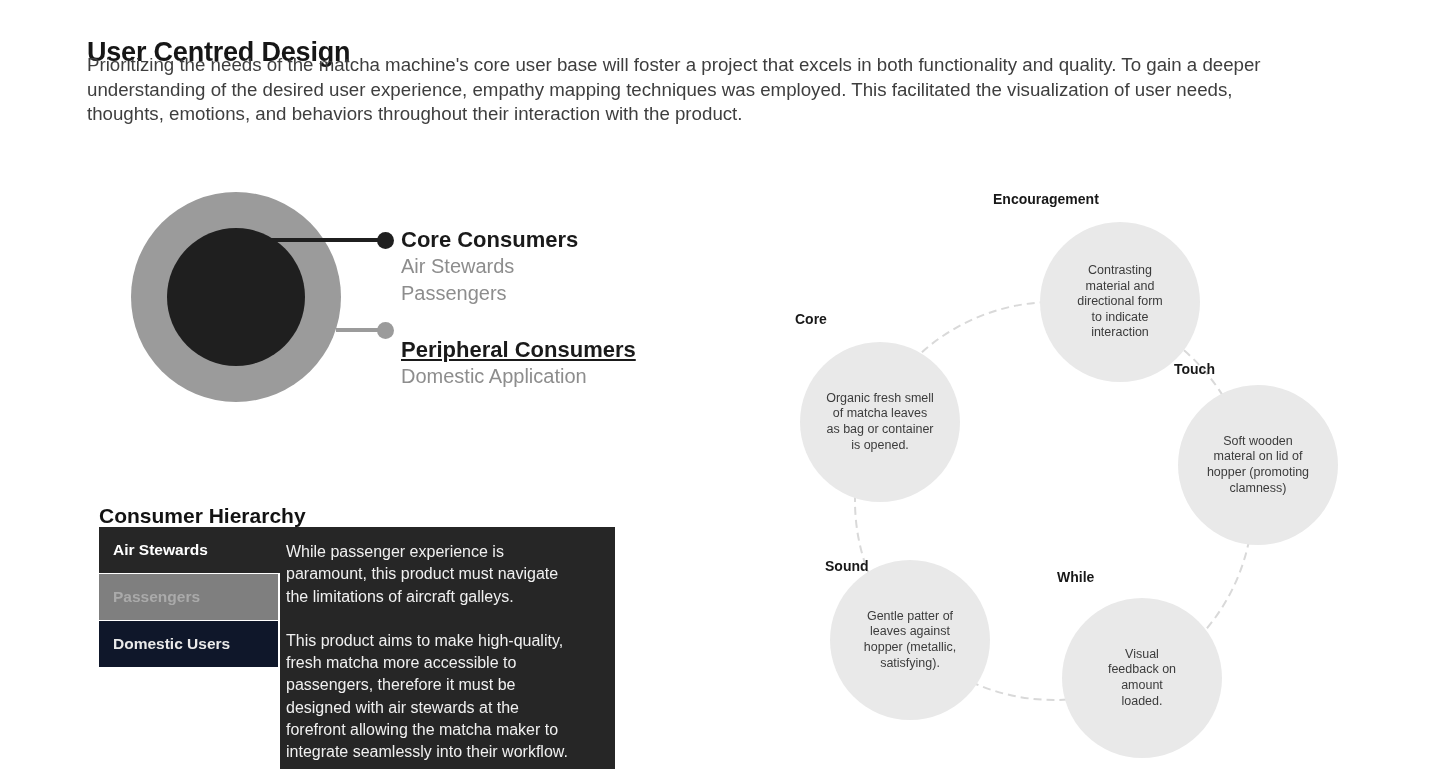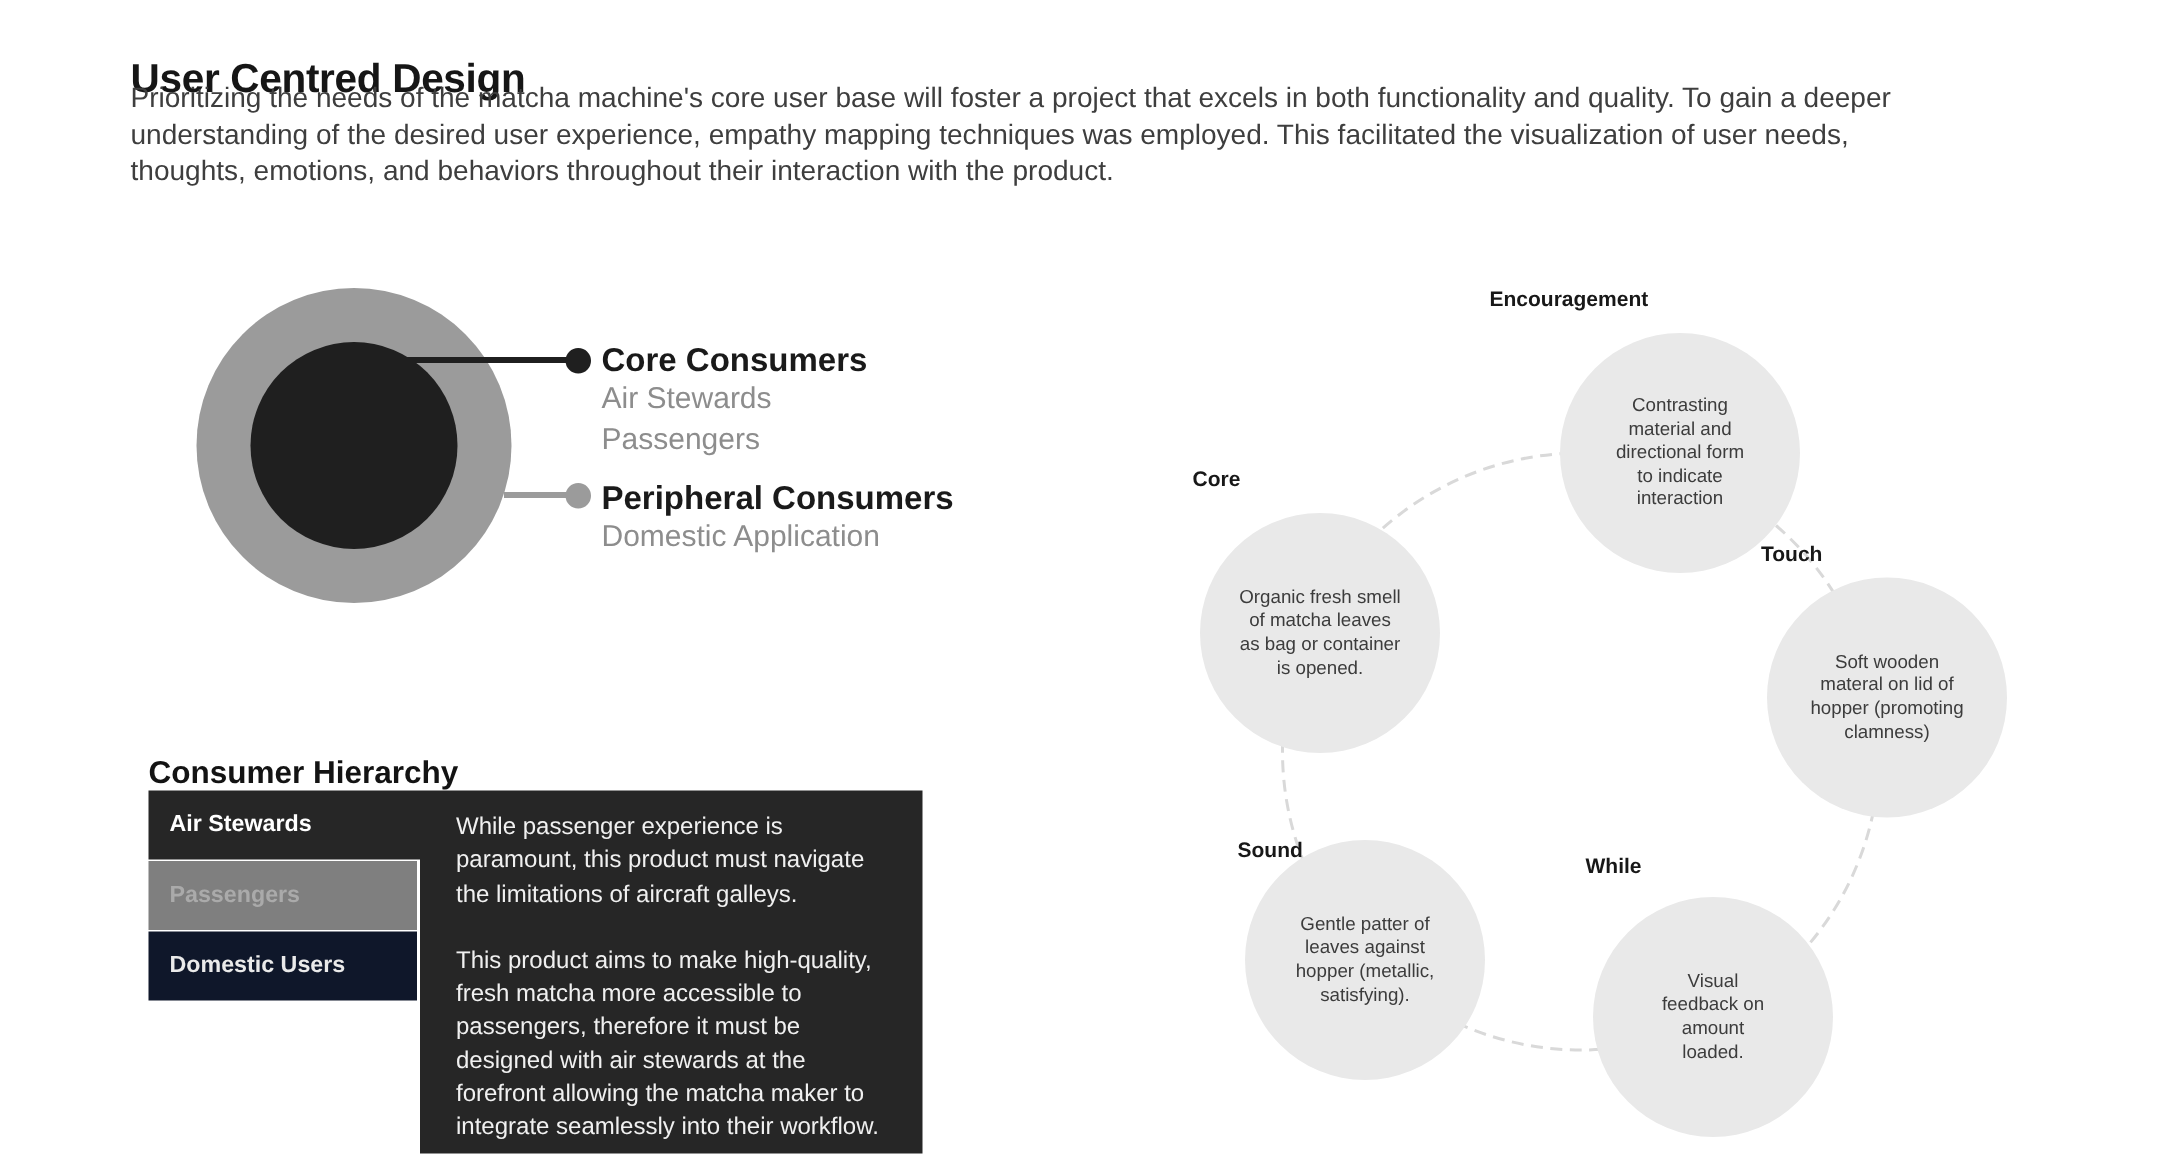--- a/index.html
+++ b/index.html
@@ -39,41 +39,41 @@
     border-radius: 50%; background: #1f1f1f;
   }
   .core-line   { left: 262px; top: 238px; width: 118px; height: 4px; background: #1f1f1f; }
   .core-dot    { left: 377px; top: 232px; width: 17px; height: 17px; border-radius: 50%; background: #1f1f1f; }
   .peri-line   { left: 336px; top: 328px; width: 44px; height: 4px; background: #9b9b9b; }
   .peri-dot    { left: 377px; top: 322px; width: 17px; height: 17px; border-radius: 50%; background: #9b9b9b; }
 
   .consumer-labels { left: 401px; top: 227px; }
   .lbl-main { font-size: 22px; line-height: 26px; font-weight: 700; color: #1a1a1a; }
   .lbl-sub  { font-size: 20px; line-height: 27px; color: #8d8d8d; }
-  .group-gap { margin-top: 12px; }
+  .group-gap { margin-top: 30px; text-decoration: underline; }
 
   
   .hier-heading {
     left: 99px; top: 504px;
     font-size: 21px; font-weight: 700; color: #131313;
   }
   .hier-bar {
     left: 99px; height: 46px;
     display: flex; align-items: center;
     padding-left: 14px;
     font-size: 15.5px; font-weight: 700;
   }
   .hier-bar-0 { top: 527px; width: 181px; background: #262626; color: #ffffff; }
   .hier-bar-1 { top: 574px; width: 179px; background: #7f7f7f; color: #aaaaaa; }
   .hier-bar-2 { top: 621px; width: 179px; background: #0f172a; color: #eaeaea; }
 
   .note-panel {
     left: 280px; top: 527px; width: 335px; height: 242px;
     background: #262626;
-    padding: 14px 8px 0 24px;
+    padding: 14px 8px 0 6px;
   }
   .note-panel p {
     font-size: 16px; line-height: 22.3px;
     color: #f0f0f0;
     white-space: pre-line;
   }
   .note-panel p:first-child { margin-bottom: 22px; }
 
   
   .dash-ring-svg { left: 853px; top: 300px; }

